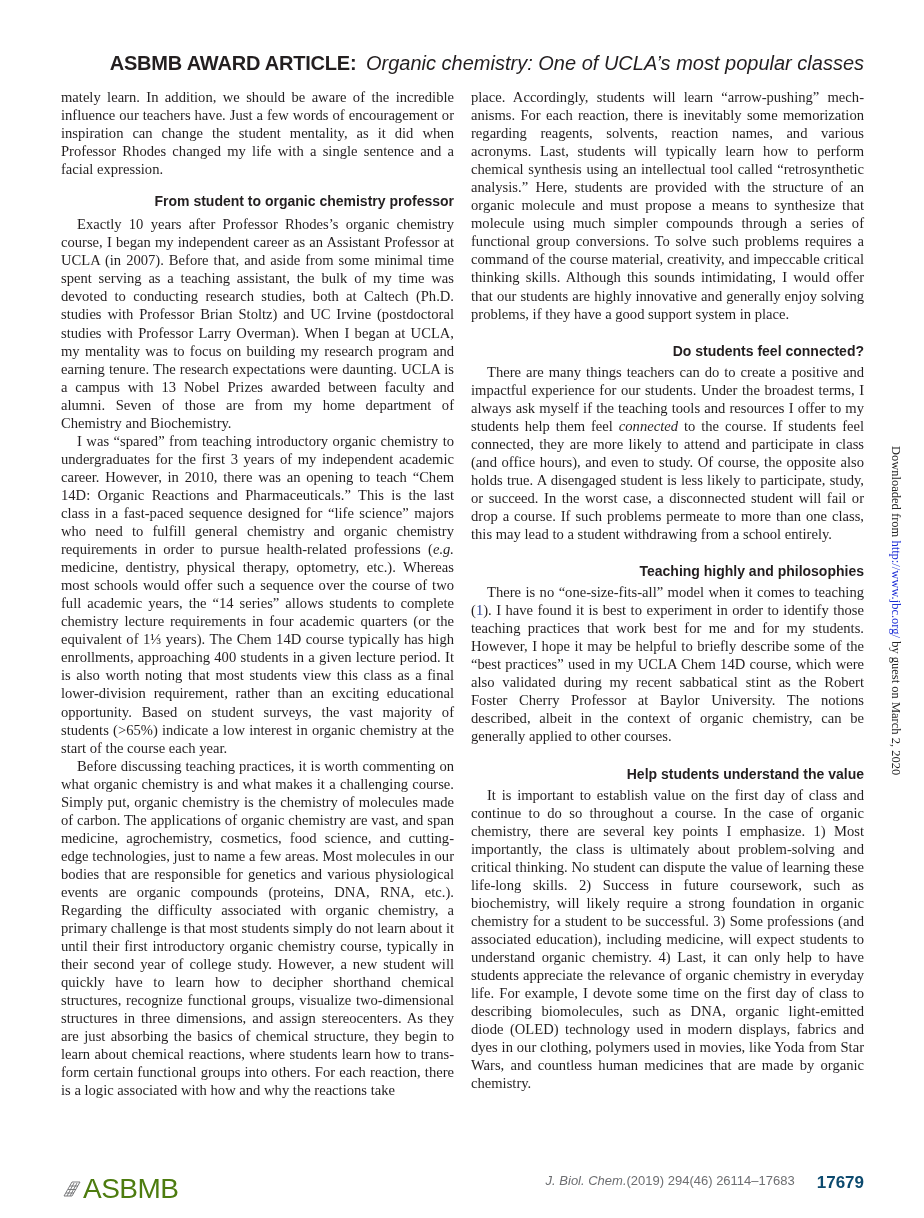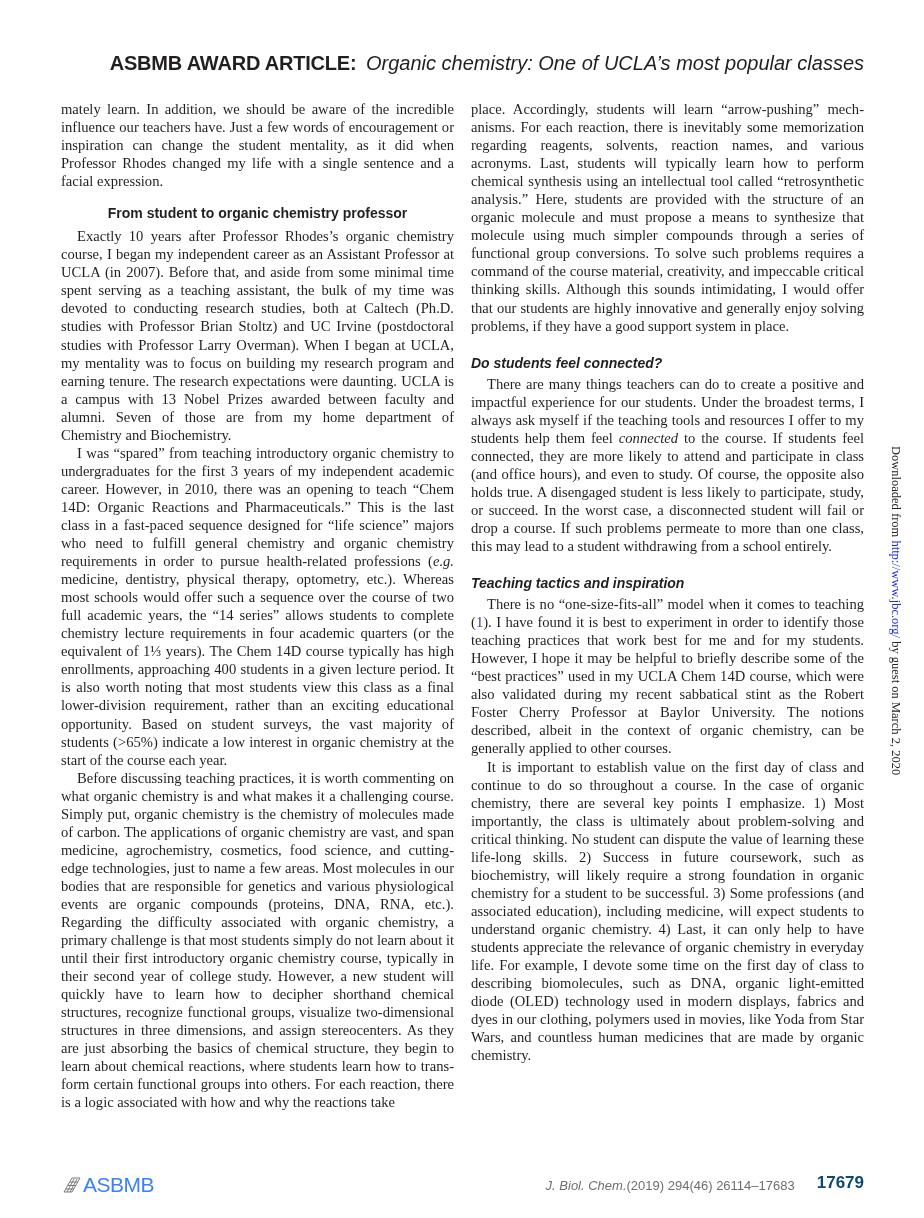--- a/index.html
+++ b/index.html
@@ -4,53 +4,53 @@
   <style>
     html, body { margin: 0; padding: 0; background: #ffffff; }
     body { width: 924px; height: 1218px; position: relative; overflow: hidden; color: #231f20; }
     .running-head {
       position: absolute; top: 52px; right: 60px;
       font-family: "Liberation Sans", sans-serif; font-size: 20px; white-space: nowrap;
     }
     .running-head .label { font-weight: bold; letter-spacing: -0.2px; }
     .running-head .title { font-style: italic; margin-left: 4px; }
     .column {
-      position: absolute; top: 100px; width: 393px;
+      position: absolute; top: 88px; width: 393px;
       font-family: "Liberation Serif", serif; font-size: 14.6px; line-height: 18.05px;
       text-align: justify; hyphens: manual;
     }
     .col-left { left: 61px; }
     .col-right { left: 471px; }
     .column p { margin: 0; text-indent: 0; }
     .column p.indent { text-indent: 16px; }
     h2.section {
       font-family: "Liberation Sans", sans-serif; font-weight: bold; font-size: 14px;
-      margin: 14px 0 5px 0; line-height: 18px; text-align: center;
+      margin: 14px 0 5px 0; line-height: 18px; text-align: right;
     }
     h3.subsection {
-      font-family: "Liberation Sans", sans-serif; font-weight: bold; font-style: italic; font-size: 14px;
-      margin: 19px 0 3px 0; line-height: 18px; text-align: left;
+      font-family: "Liberation Sans", sans-serif; font-weight: bold; font-size: 14px;
+      margin: 19px 0 3px 0; line-height: 18px; text-align: right;
     }
     .ref { color: #2a3c8c; }
     .side-note {
       position: absolute; left: 903px; top: 446px;
       transform-origin: 0 0; transform: rotate(90deg);
       font-family: "Liberation Serif", serif; font-size: 12.5px; white-space: nowrap; color: #222;
     }
     .side-note .link { color: #1a2bd6; }
     .footer-logo {
       position: absolute; left: 62px; top: 1173px;
-      font-family: "Liberation Sans", sans-serif; font-size: 21px; color: #3b82f6; letter-spacing: -0.5px;
+      font-family: "Liberation Sans", sans-serif; font-size: 28px; color: #4d7c0f; letter-spacing: -0.5px;
       display: flex; align-items: center;
     }
     .footer-logo svg { margin-right: 1px; }
     .footer-cite {
       position: absolute; right: 60px; top: 1173px;
       font-family: "Liberation Sans", sans-serif; font-size: 13px; color: #6d6e71; white-space: nowrap;
-      display: flex; align-items: flex-end;
+      display: flex; align-items: flex-start;
     }
     .footer-cite .journal { font-style: italic; }
     .footer-cite .page-num { font-weight: bold; font-size: 17px; color: #0c4a6e; margin-left: 22px; }
   </style>
 </head>
 <body>
 
 <div class="running-head">
   <span class="label">ASBMB AWARD ARTICLE:</span>
   <span class="title">Organic chemistry: One of UCLA’s most popular classes</span>
@@ -61,22 +61,23 @@
   <h2 class="section">From student to organic chemistry professor</h2>
   <p class="indent">Exactly 10 years after Professor Rhodes’s organic chemistry course, I began my independent career as an Assistant Profes­sor at UCLA (in 2007). Before that, and aside from some mini­mal time spent serving as a teaching assistant, the bulk of my time was devoted to conducting research studies, both at Caltech (Ph.D. studies with Professor Brian Stoltz) and UC Irvine (postdoctoral studies with Professor Larry Overman). When I began at UCLA, my mentality was to focus on building my research program and earning tenure. The research expec­tations were daunting. UCLA is a campus with 13 Nobel Prizes awarded between faculty and alumni. Seven of those are from my home department of Chemistry and Biochemistry.</p>
   <p class="indent"><span>I was “spared” from teaching introductory organic chemistry to undergraduates for the first 3 years of my independent aca­demic career. However, in 2010, there was an opening to teach “Chem 14D: Organic Reactions and Pharmaceuticals.” This is the last class in a fast-paced sequence designed for “life science” majors who need to fulfill general chemistry and organic chem­istry requirements in order to pursue health-related profes­sions (</span><em>e.g.</em><span> medicine, dentistry, physical therapy, optometry, etc.). Whereas most schools would offer such a sequence over the course of two full academic years, the “14 series” allows students to complete chemistry lecture requirements in four academic quarters (or the equivalent of 1⅓ years). The Chem 14D course typically has high enrollments, approaching 400 students in a given lecture period. It is also worth noting that most students view this class as a final lower-division require­ment, rather than an exciting educational opportunity. Based on student surveys, the vast majority of students (&gt;65%) indi­cate a low interest in organic chemistry at the start of the course each year.</span></p>
   <p class="indent">Before discussing teaching practices, it is worth commenting on what organic chemistry is and what makes it a challenging course. Simply put, organic chemistry is the chemistry of mol­ecules made of carbon. The applications of organic chemistry are vast, and span medicine, agrochemistry, cosmetics, food science, and cutting-edge technologies, just to name a few areas. Most molecules in our bodies that are responsible for genetics and various physiological events are organic com­pounds (proteins, DNA, RNA, etc.). Regarding the difficulty associated with organic chemistry, a primary challenge is that most students simply do not learn about it until their first intro­ductory organic chemistry course, typically in their second year of college study. However, a new student will quickly have to learn how to decipher shorthand chemical structures, recog­nize functional groups, visualize two-dimensional structures in three dimensions, and assign stereocenters. As they are just absorbing the basics of chemical structure, they begin to learn about chemical reactions, where students learn how to trans­form certain functional groups into others. For each reaction, there is a logic associated with how and why the reactions take</p>
 </div>
 
 <div class="column col-right">
   <p>place. Accordingly, students will learn “arrow-pushing” mech­anisms. For each reaction, there is inevitably some memoriza­tion regarding reagents, solvents, reaction names, and various acronyms. Last, students will typically learn how to perform chemical synthesis using an intellectual tool called “retrosyn­thetic analysis.” Here, students are provided with the structure of an organic molecule and must propose a means to synthesize that molecule using much simpler compounds through a series of functional group conversions. To solve such problems requires a command of the course material, creativity, and impeccable critical thinking skills. Although this sounds intim­idating, I would offer that our students are highly innovative and generally enjoy solving problems, if they have a good sup­port system in place.</p>
   <h3 class="subsection">Do students feel connected?</h3>
   <p class="indent"><span>There are many things teachers can do to create a positive and impactful experience for our students. Under the broadest terms, I always ask myself if the teaching tools and resources I offer to my students help them feel </span><em>connected</em><span> to the course. If students feel connected, they are more likely to attend and par­ticipate in class (and office hours), and even to study. Of course, the opposite also holds true. A disengaged student is less likely to participate, study, or succeed. In the worst case, a discon­nected student will fail or drop a course. If such problems per­meate to more than one class, this may lead to a student with­drawing from a school entirely.</span></p>
-  <h3 class="subsection">Teaching tactics and inspiration</h3>
+  <h3 class="subsection">Teaching highly and philosophies</h3>
   <p class="indent"><span>There is no “one-size-fits-all” model when it comes to teach­ing (</span><a class="ref">1</a><span>). I have found it is best to experiment in order to identify those teaching practices that work best for me and for my stu­dents. However, I hope it may be helpful to briefly describe some of the “best practices” used in my UCLA Chem 14D course, which were also validated during my recent sabbatical stint as the Robert Foster Cherry Professor at Baylor University. The notions described, albeit in the context of organic chemis­try, can be generally applied to other courses.</span></p>
+  <h3 class="subsection">Help students understand the value</h3>
   <p class="indent">It is important to establish value on the first day of class and continue to do so throughout a course. In the case of organic chemistry, there are several key points I emphasize. 1) Most importantly, the class is ultimately about problem-solving and critical thinking. No student can dispute the value of learning these life-long skills. 2) Success in future coursework, such as biochemistry, will likely require a strong foundation in organic chemistry for a student to be successful. 3) Some professions (and associated education), including medicine, will expect stu­dents to understand organic chemistry. 4) Last, it can only help to have students appreciate the relevance of organic chemistry in everyday life. For example, I devote some time on the first day of class to describing biomolecules, such as DNA, organic light-emitted diode (OLED) technology used in modern displays, fabrics and dyes in our clothing, polymers used in movies, like Yoda from Star Wars, and countless human medicines that are made by organic chemistry.</p>
 </div>
 
 <div class="side-note">
   <span>Downloaded from </span><a class="link">http://www.jbc.org/</a><span> by guest on March 2, 2020</span>
 </div>
 
 <div class="footer-logo">
   <svg width="20" height="18" viewBox="0 0 20 18">
     <g fill="none" stroke="#6d6e71" stroke-width="0.9">

